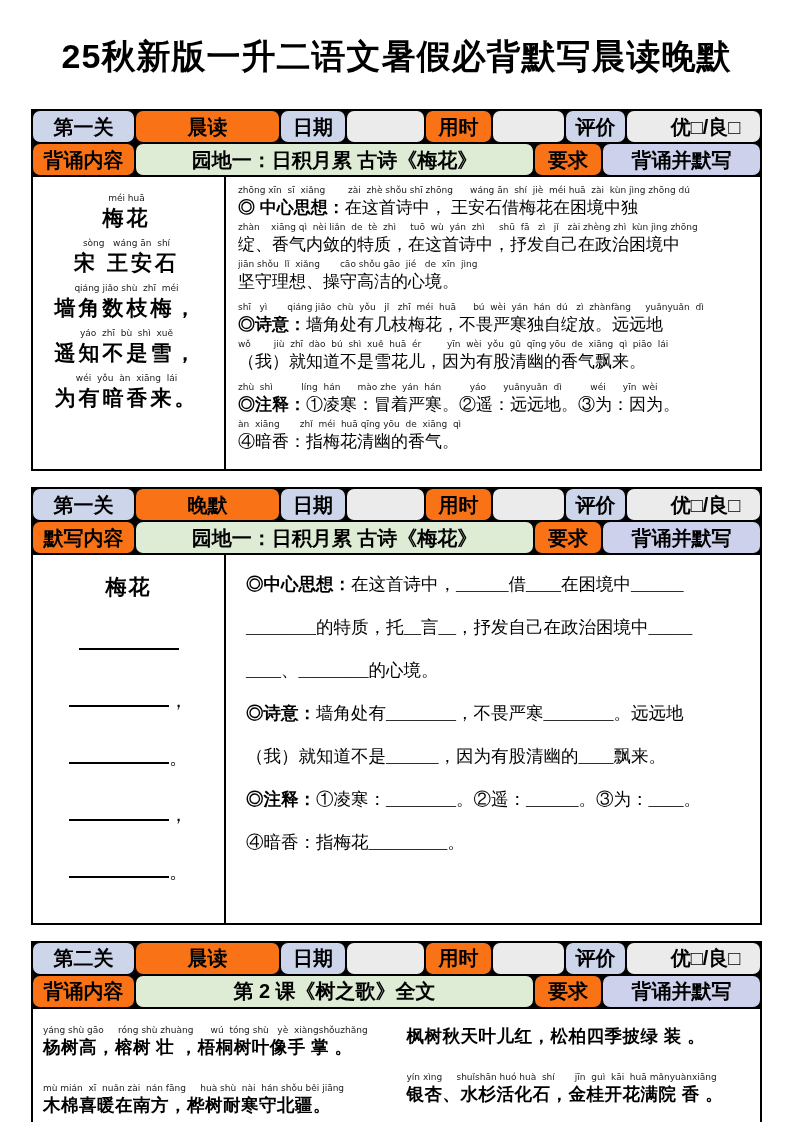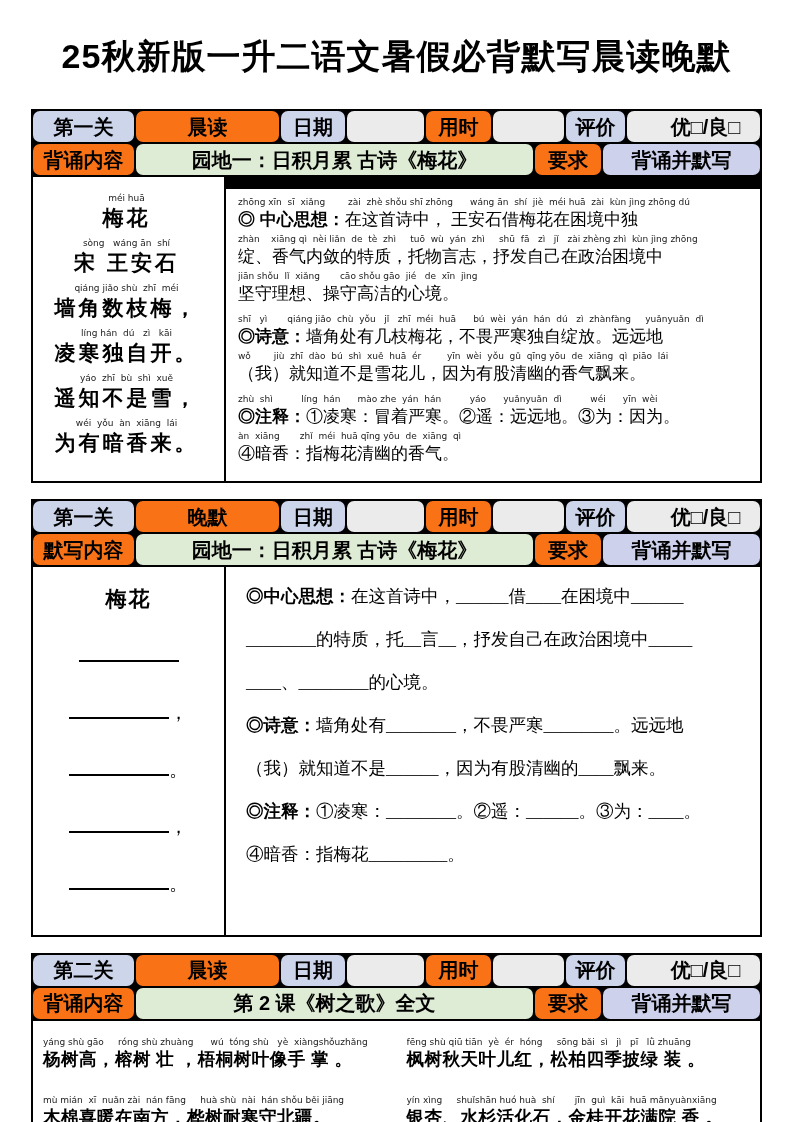--- a/index.html
+++ b/index.html
@@ -34,21 +34,21 @@
   .c-lav    { background:#cdd1ec; }
 
   .content2col { display:grid; grid-template-columns:191px 1fr; gap:2px; }
   .pane { background:#fff; }
 
   .poem { text-align:center; padding:16px 8px 8px 4px; min-height:292px; }
   .poem .line { margin-bottom:7px; }
   .poem .py { text-align:center; }
   .poem .txt { font-size:21px; font-weight:700; letter-spacing:3px; line-height:27px; font-family:"Liberation Sans", sans-serif; }
 
-  .body1 { padding:8px 0 6px 12px; min-height:292px;margin-top:12px; }
+  .body1 { padding:8px 0 6px 12px; min-height:292px; }
   .line { margin-bottom:3px; }
   .py {
     font-family:"DejaVu Sans", sans-serif; font-size:9px; line-height:11px;
     color:#1a1a1a; white-space:pre; overflow:hidden;
   }
   .txt { font-size:17px; line-height:23px; font-family:"Liberation Serif", serif; white-space:pre-wrap; }
   .lbl { font-weight:700; font-family:"Liberation Sans", sans-serif; }
   .gap { margin-top:9px; }
 
   
@@ -102,40 +102,36 @@
           </div>
           <div class="line">
             <div class="py">sòng   wáng ān  shí</div>
             <div class="txt">宋 王安石</div>
           </div>
           <div class="line">
             <div class="py">qiáng jiǎo shù  zhī  méi</div>
             <div class="txt">墙角数枝梅，</div>
           </div>
           <div class="line">
-            <div class="py">líng hán  dú   zì   kāi</div>
-            <div class="txt">凌寒独自开。</div>
-          </div>
-          <div class="line">
             <div class="py">yáo  zhī  bù  shì  xuě</div>
             <div class="txt">遥知不是雪，</div>
           </div>
           <div class="line">
             <div class="py">wéi  yǒu  àn  xiāng  lái</div>
             <div class="txt">为有暗香来。</div>
           </div>
         </div>
       <div class="pane body1">
           <div class="line">
             <div class="py">zhōng xīn  sī  xiǎng        zài  zhè shǒu shī zhōng      wáng ān  shí  jiè  méi huā  zài  kùn jìng zhōng dú</div>
             <div class="txt"><span class="lbl">◎ 中心思想：</span>在这首诗中， 王安石借梅花在困境中独</div>
           </div>
           <div class="line">
             <div class="py">zhàn    xiāng qì  nèi liǎn  de  tè  zhì     tuō  wù  yán  zhì     shū  fā   zì   jǐ   zài zhèng zhì  kùn jìng zhōng</div>
-            <div class="txt">绽、香气内敛的特质，托物言志，抒发自己在政治困境中</div>
+            <div class="txt">绽、香气内敛的特质，在这首诗中，抒发自己在政治困境中</div>
           </div>
           <div class="line">
             <div class="py">jiān shǒu  lǐ  xiǎng       cāo shǒu gāo  jié   de  xīn  jìng</div>
             <div class="txt">坚守理想、操守高洁的心境。</div>
           </div>
           <div class="line gap">
             <div class="py">shī   yì       qiáng jiǎo  chù  yǒu   jǐ   zhī  méi  huā      bú  wèi  yán  hán  dú   zì  zhànfàng     yuǎnyuǎn  dì</div>
             <div class="txt"><span class="lbl">◎诗意：</span>墙角处有几枝梅花，不畏严寒独自绽放。远远地</div>
           </div>
           <div class="line">
@@ -241,21 +237,20 @@
             <div class="py">yáng shù gāo     róng shù zhuàng      wú  tóng shù   yè  xiàngshǒuzhǎng</div>
             <div class="txt">杨树高，榕树 壮 ，梧桐树叶像手 掌 。</div>
           </div>
           <div class="line">
             <div class="py">mù mián  xī  nuǎn zài  nán fāng     huà shù  nài  hán shǒu běi jiāng</div>
             <div class="txt">木棉喜暖在南方，桦树耐寒守北疆。</div>
           </div>
         </div>
       <div class="col">
           <div class="line">
-            <div class="py">fēng shù qiū tiān  yè  ér  hóng     sōng bǎi  sì   jì   pī   lǜ zhuāng</div>
             <div class="txt">枫树秋天叶儿红，松柏四季披绿 装 。</div>
           </div>
           <div class="line">
             <div class="py">yín xìng     shuǐshān huó huà  shí       jīn  guì  kāi  huā mǎnyuànxiāng</div>
             <div class="txt">银杏、水杉活化石，金桂开花满院 香 。</div>
           </div>
         </div>
     </div>
   </div>
 

